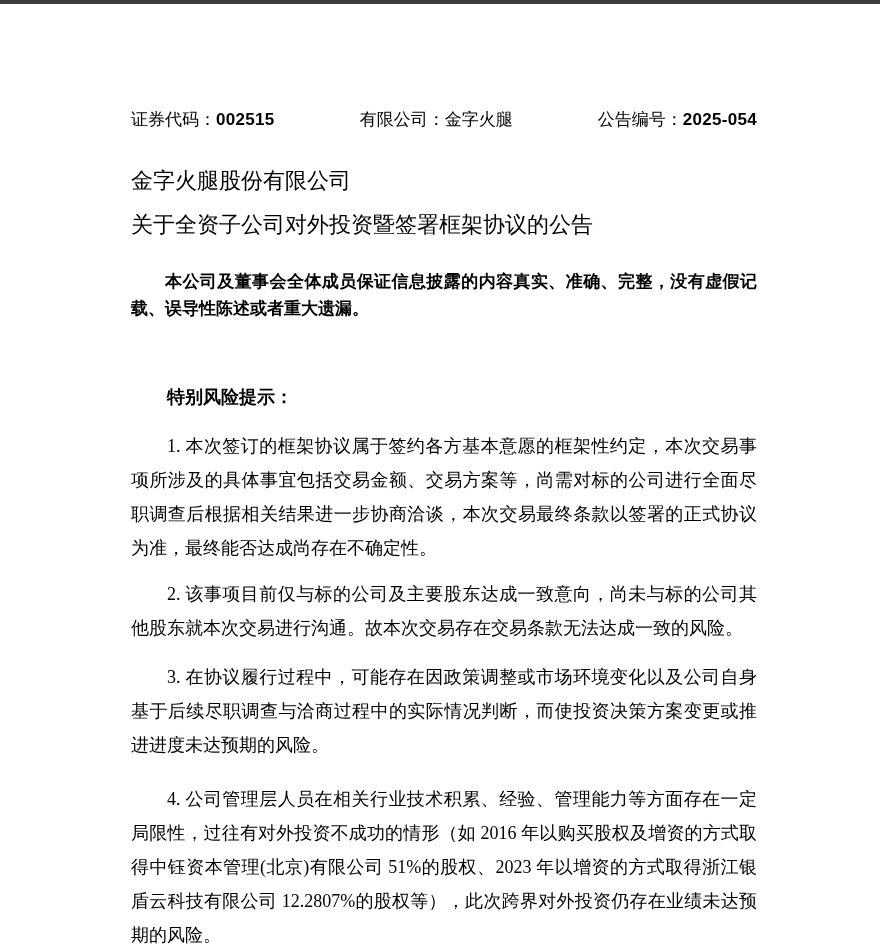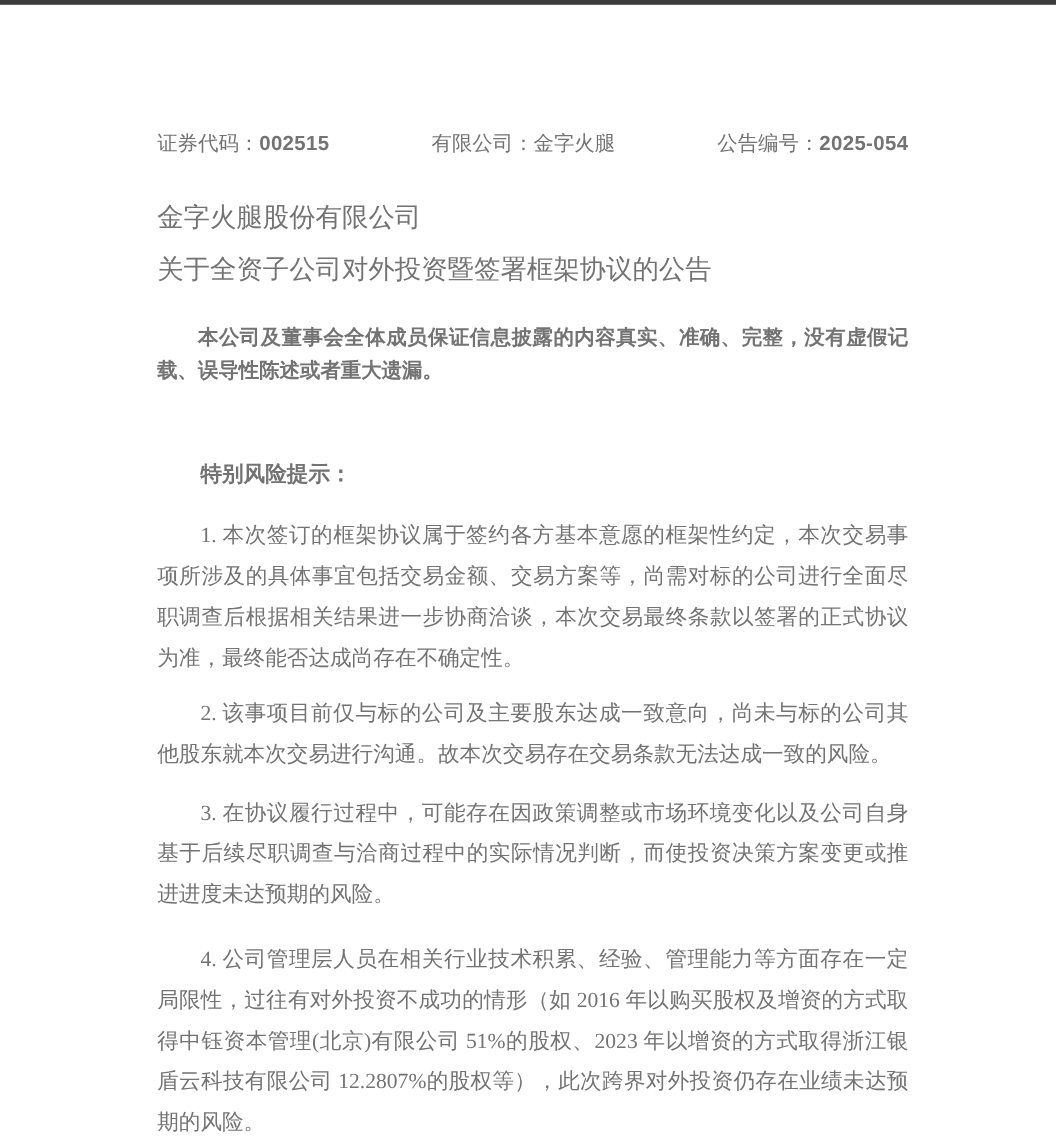--- a/index.html
+++ b/index.html
@@ -7,21 +7,21 @@
     padding: 0;
     background: #ffffff;
   }
   .page {
     position: relative;
     width: 880px;
     height: 952px;
     background: #ffffff;
     overflow: hidden;
     font-family: "Liberation Serif", "DejaVu Serif", serif;
-    color: #737373;
+    color: #000000;
   }
   .top-bar {
     width: 100%;
     height: 4px;
     background: #3c3c3c;
   }
   .content {
     margin-left: 131px;
     margin-right: 123px; 
   }
@@ -56,21 +56,21 @@
     margin: 28px 0 0 0;
     font-family: "Liberation Sans", "DejaVu Sans", sans-serif;
     font-weight: 700;
     font-size: 17px;
     line-height: 27px;
     text-indent: 2em;
     text-align: justify;
   }
   .risk-heading {
     margin: 63px 0 0 0;
-    font-family: Liberation Mono, monospace;
+    font-family: Liberation Sans, sans-serif;
     font-weight: 700;
     font-size: 18px;
     line-height: 24px;
     text-indent: 2em;
   }
   .body-para {
     font-size: 18px;
     line-height: 34px;
     text-indent: 2em;
     text-align: justify;

